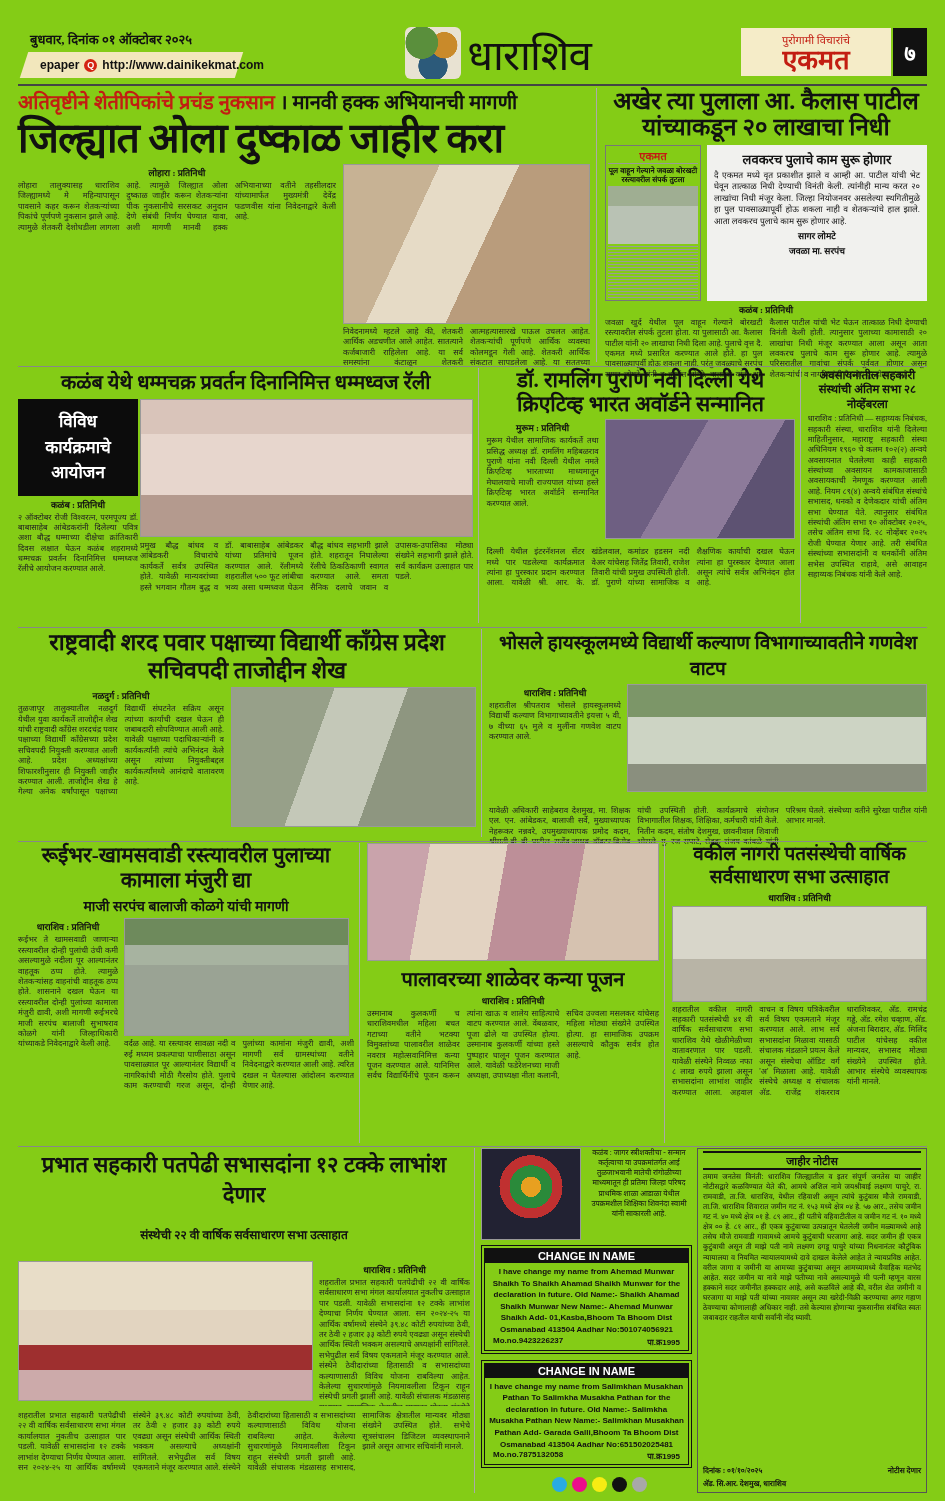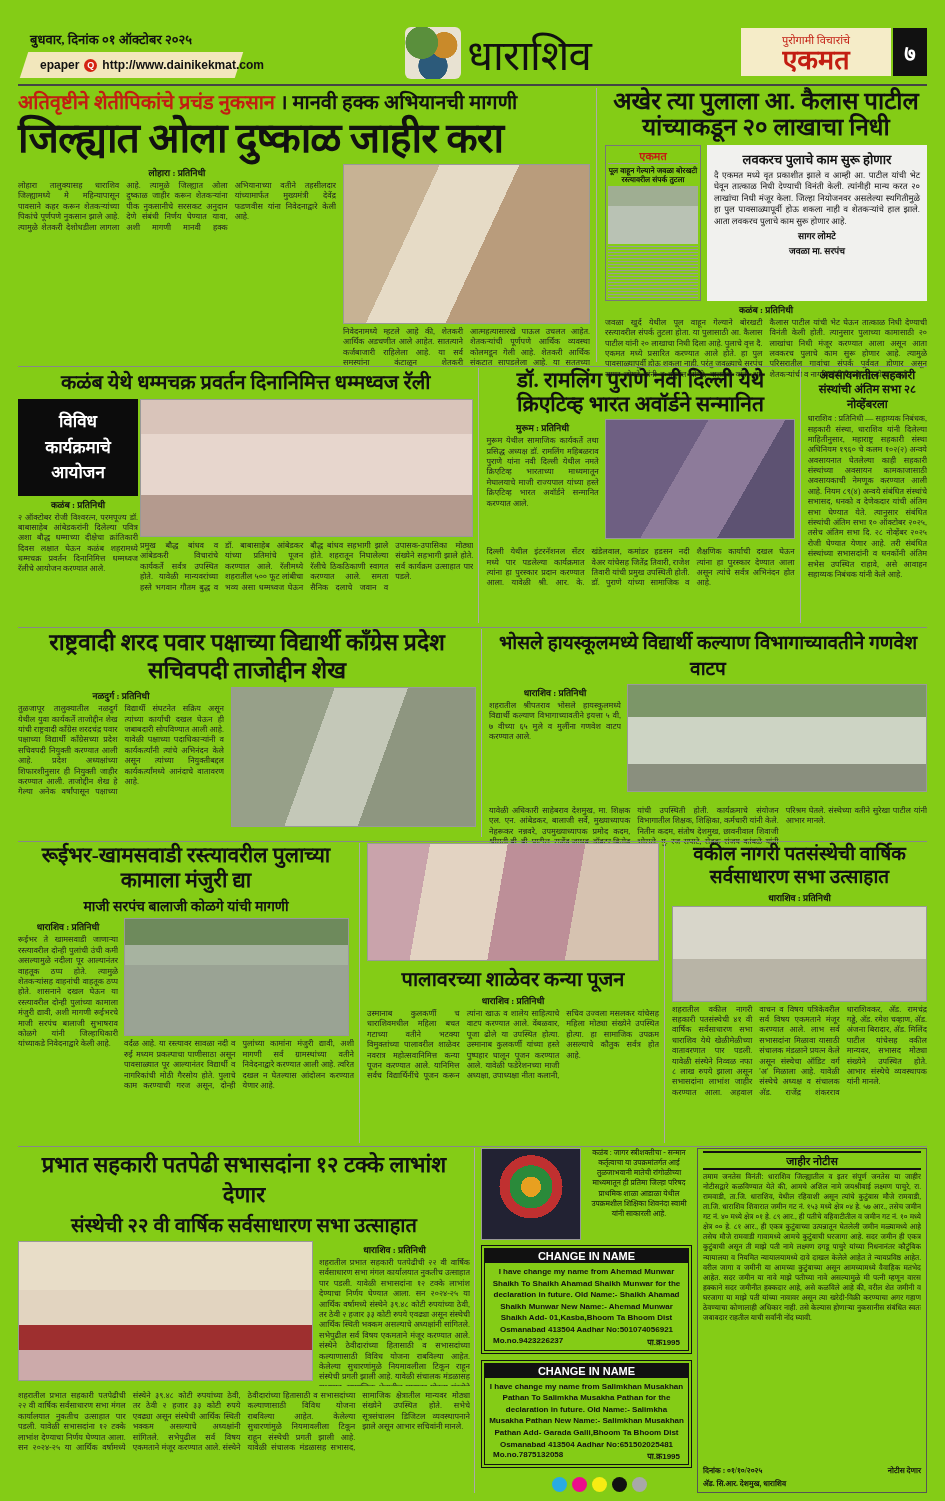--- a/index.html
+++ b/index.html
@@ -104,21 +104,21 @@
   .kanya-hl{ font-size:20px; font-weight:bold; text-align:center; margin:4px 0 2px 0;}
   .vakil{ flex:1; padding-left:7px; border-left:1px solid #aaa; margin-left:5px;}
   .vakil-hl{ font-size:19px; font-weight:bold; text-align:center; line-height:1.2; margin-bottom:2px;}
   .photo-vakil{ width:100%; height:96px; background:
      linear-gradient(180deg,#d8d6ca 0 55%,#b8b4a6 55% 100%);}
 
   
   .b5{ top:1148px; height:345px;}
   .prabhat{ width:452px;}
   .prabhat-hl{ font-size:22px; font-weight:bold; text-align:center;}
-  .prabhat-sub{ font-size:20px; font-weight:bold; text-align:center; margin:3px 0;}
+  .prabhat-sub{ font-size:12px; font-weight:bold; text-align:center; margin:18px 0;}
   .pra-flex{ display:flex; gap:6px;}
   .photo-pra{ width:295px; height:140px; background:
      linear-gradient(180deg,#e8ddc8 0 35%,#e2d4c0 35% 60%,#9e2f2f 60% 78%,#caa 78% 100%);}
   .ads{ width:218px; padding-left:6px; border-left:1px solid #aaa; margin-left:4px;}
   .rang-flex{ display:flex; gap:5px; margin-bottom:5px;}
   .photo-rang{ width:100px; height:92px; background:
      radial-gradient(circle at 50% 42%, #e8a020 0 14%, #2a8a3a 14% 30%, #c03030 30% 44%, #223 44% 100%);}
   .rang-cap{ flex:1; font-size:7.5px; line-height:1.35; text-align:center;}
   .cin{ border:1px solid #111; margin-bottom:6px;}
   .cin-inner{ border:1px solid #111; margin:2px; padding:0 0 3px 0;}

